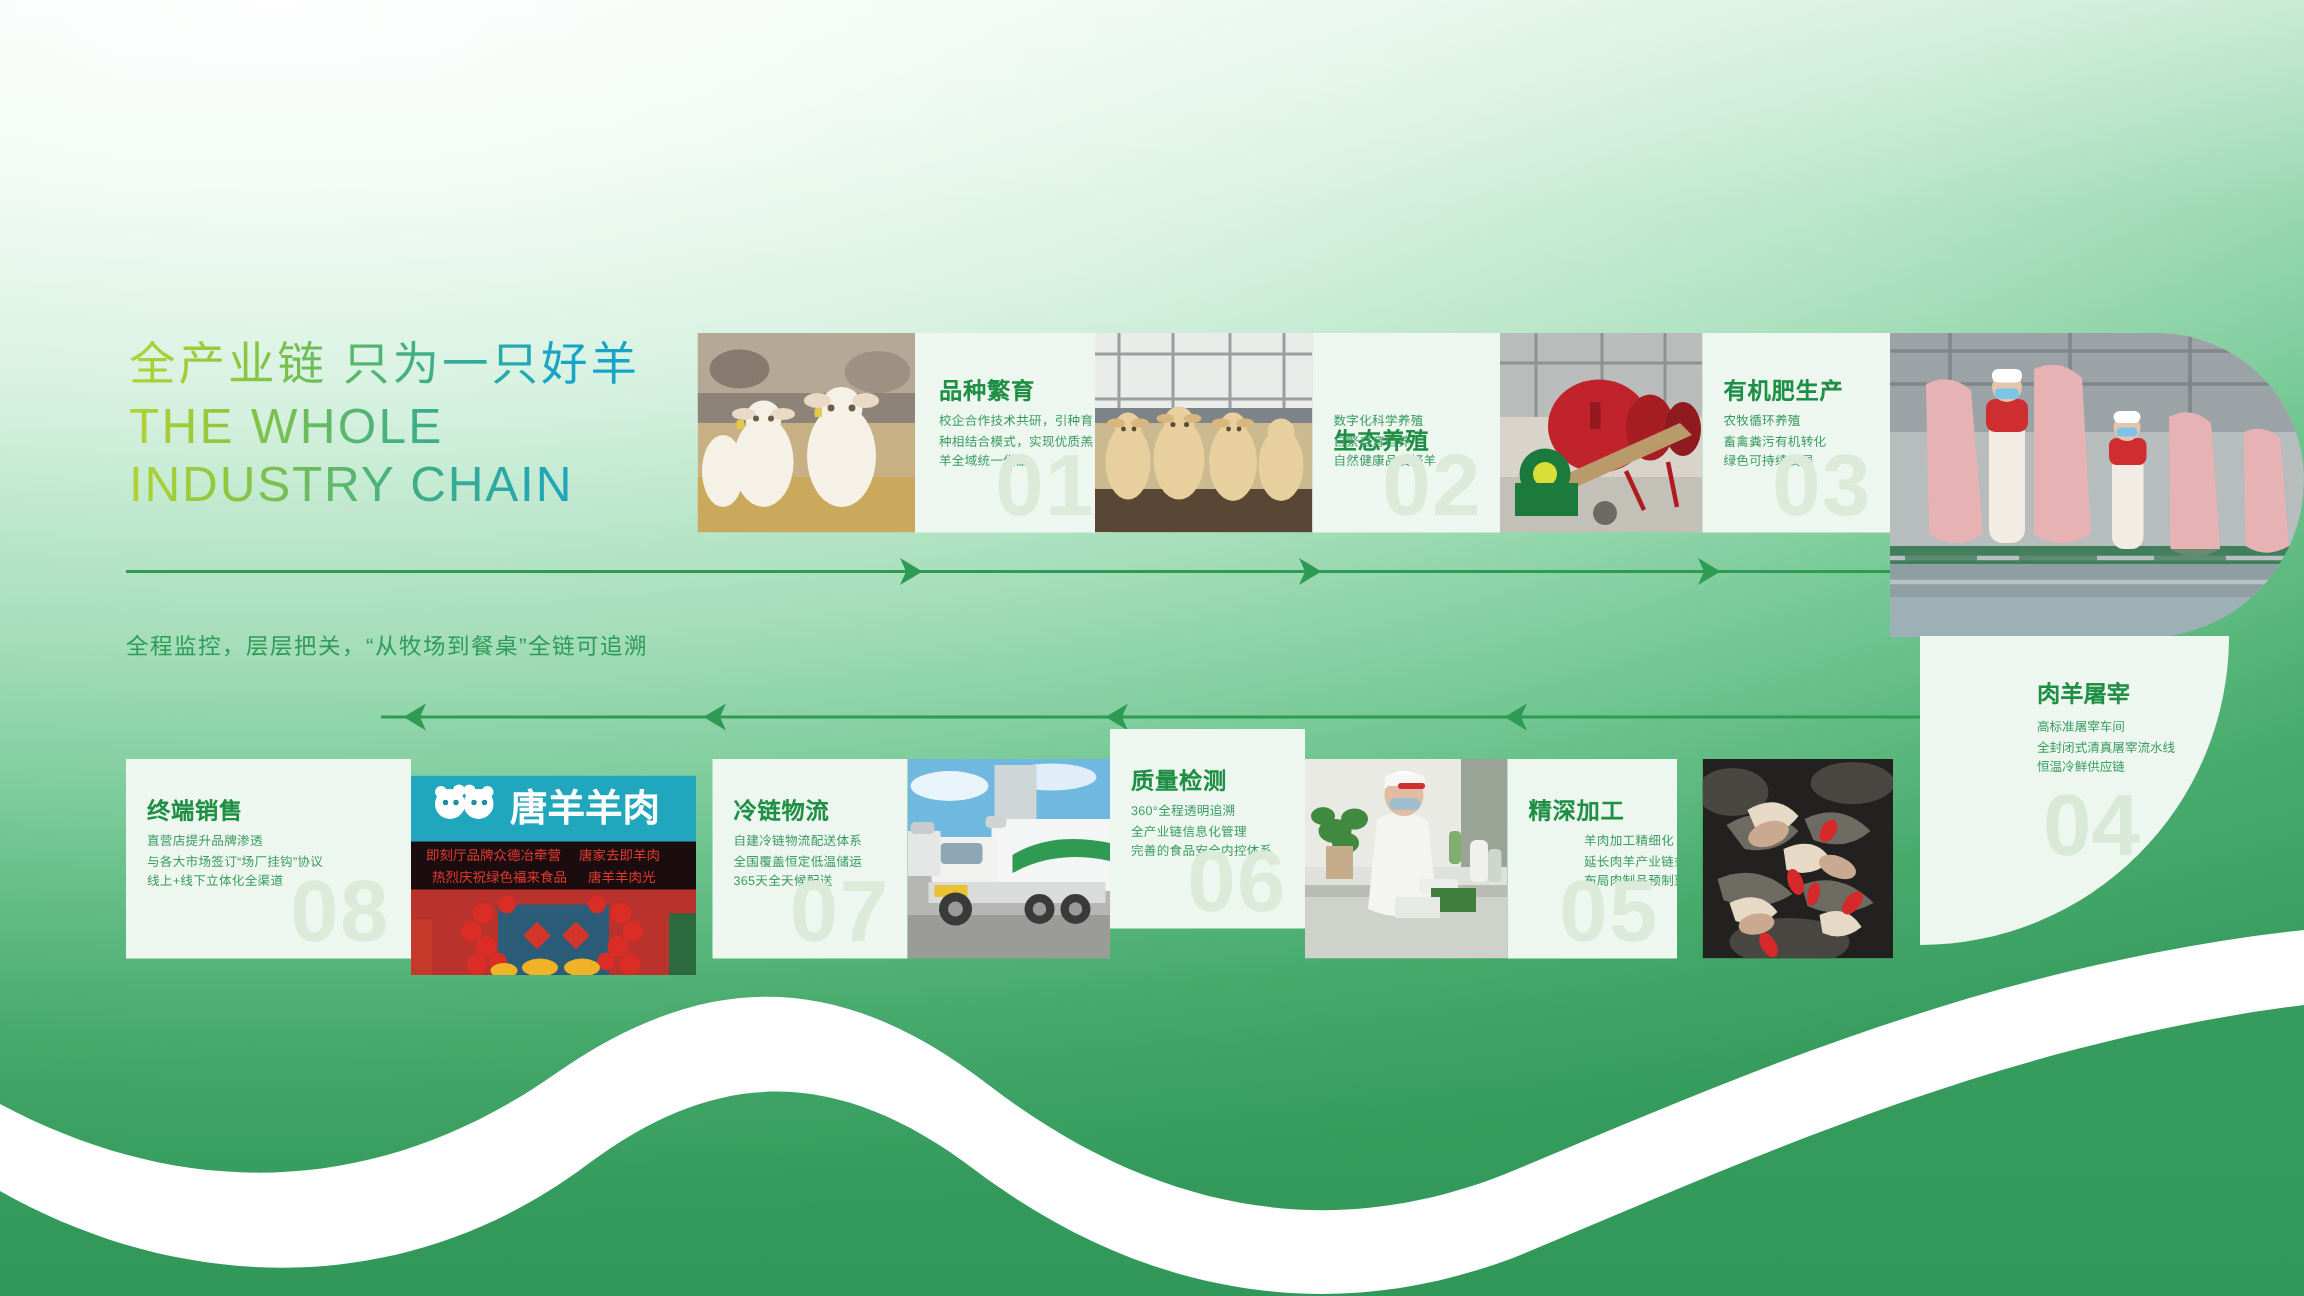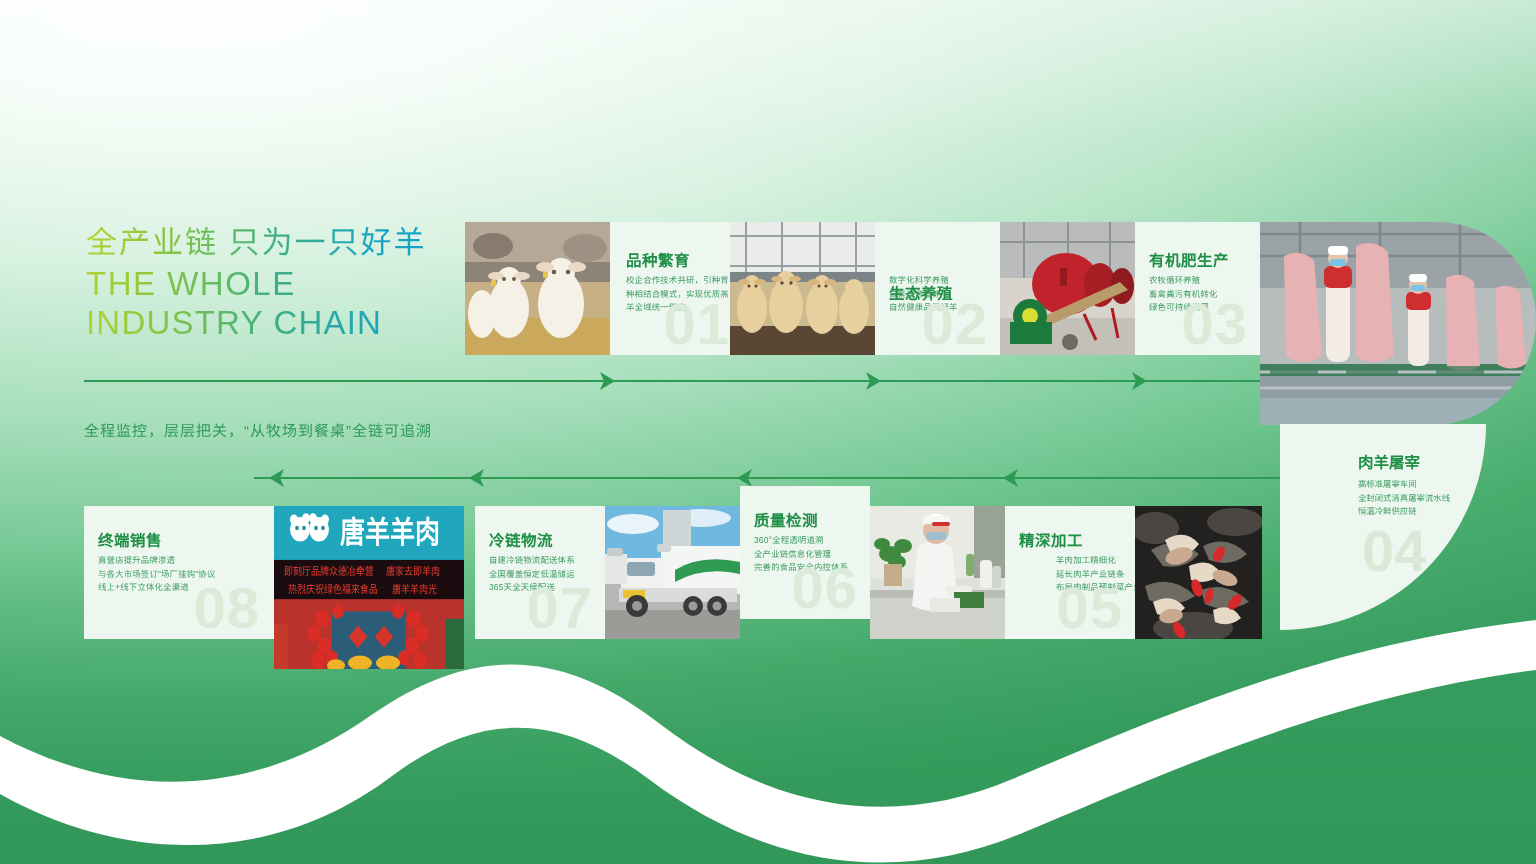--- a/index.html
+++ b/index.html
@@ -304,21 +304,21 @@
   <div class="card-text" style="left:84px; top:506px; width:190px; height:133px;">
     <div class="c-title" style="left:14px; top:22px;">终端销售</div>
     <div class="c-lines" style="left:14px; top:48px;">
       <div>直营店提升品牌渗透</div>
       <div>与各大市场签订“场厂挂钩”协议</div>
       <div>线上+线下立体化全渠道</div>
     </div>
     <div class="c-num" style="right:14px; bottom:2px;">08</div>
   </div>
 
-  <div class="photo" style="left:274px; top:506px; width:190px; height:163px;text-decoration:underline;">
+  <div class="photo" style="left:274px; top:517px; width:190px; height:133px;text-decoration:underline;">
     <svg viewBox="0 0 190 133" preserveAspectRatio="none" style="width:100%;height:100%;display:block">
       <rect width="190" height="133" fill="#2fb4c6"></rect>
       <rect width="190" height="44" fill="#21a7bd"></rect>
       <g fill="#ffffff">
         <circle cx="26" cy="19" r="10"></circle>
           <circle cx="45" cy="19" r="10"></circle>
         <circle cx="20" cy="11" r="4"></circle>
           <circle cx="32" cy="10" r="4"></circle>
         <circle cx="39" cy="10" r="4"></circle>
           <circle cx="51" cy="11" r="4"></circle>
@@ -441,21 +441,21 @@
       <rect x="62" y="16" width="18" height="4" rx="2" fill="#cf2f2f"></rect>
       <rect x="76" y="80" width="26" height="10" rx="3" fill="#eceee9"></rect>
       <rect x="84" y="86" width="30" height="16" fill="#3e7f3e"></rect>
       <rect x="60" y="92" width="30" height="14" fill="#e7e9e4"></rect>
       <rect x="110" y="54" width="12" height="28" rx="4" fill="#f0f1ee"></rect>
       <rect x="122" y="60" width="9" height="22" rx="3" fill="#cfd6cd"></rect>
       <rect x="96" y="48" width="8" height="22" rx="3" fill="#7fae6e"></rect>
     </svg>
   </div>
 
-  <div class="card-text" style="left:1005px; top:506px; width:130px; height:133px;">
+  <div class="card-text" style="left:1005px; top:506px; width:113px; height:133px;">
     <div class="c-title" style="left:14px; top:22px;">精深加工</div>
     <div class="c-lines" style="left:14px; top:48px;margin-left:37px;">
       <div>羊肉加工精细化</div>
       <div>延长肉羊产业链条</div>
       <div>布局肉制品预制菜产业发展</div>
     </div>
     <div class="c-num" style="right:12px; bottom:2px;">05</div>
   </div>
 
   <div class="photo" style="left:1135px; top:506px; width:127px; height:133px;">

